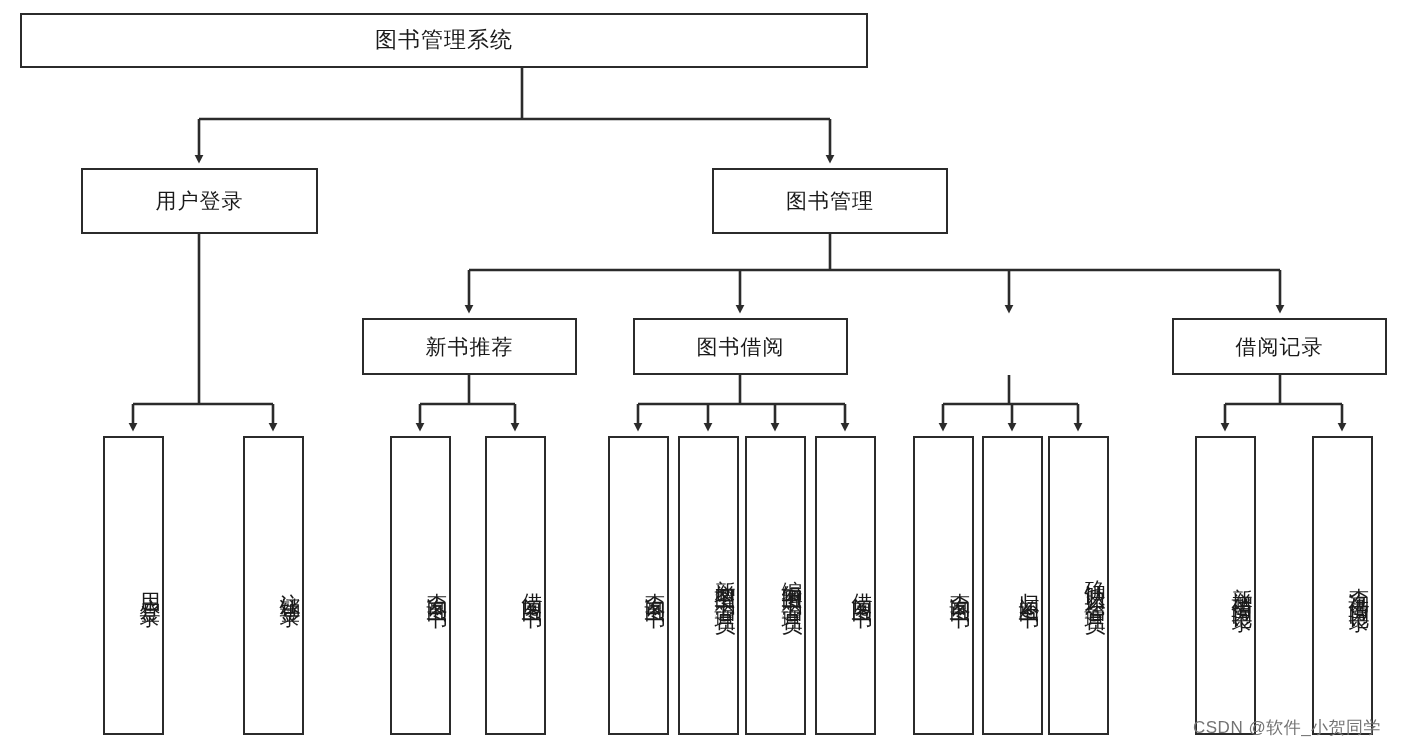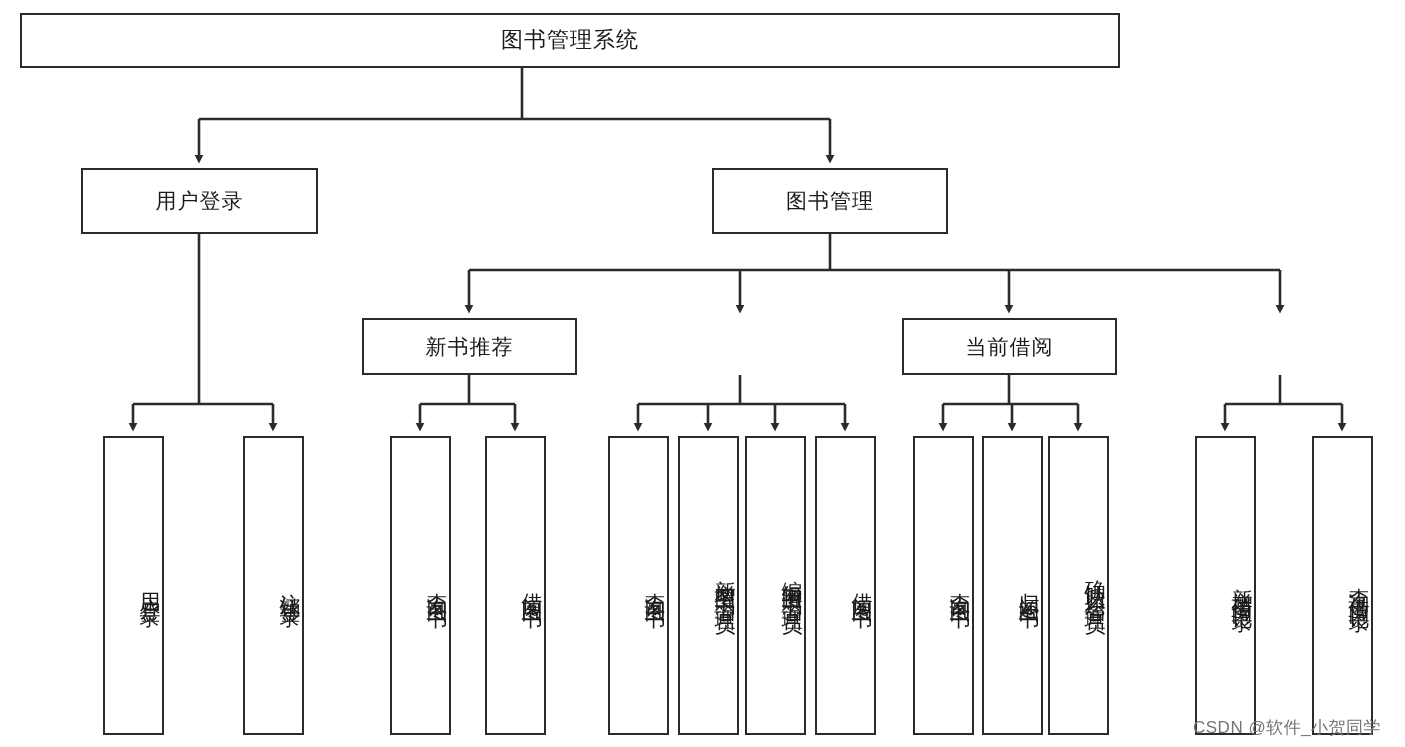--- a/index.html
+++ b/index.html
@@ -117,27 +117,28 @@
       <path d="M1012,404 L1012,424" marker-end="url(#arrow)"></path>
       <path d="M1078,404 L1078,424" marker-end="url(#arrow)"></path>
 
       <path d="M1280,375 L1280,404"></path>
       <path d="M1225,404 L1342,404"></path>
       <path d="M1225,404 L1225,424" marker-end="url(#arrow)"></path>
       <path d="M1342,404 L1342,424" marker-end="url(#arrow)"></path>
     </g>
   </svg>
 
-  <div class="node horiz root" style="left:20px; top:13px; width:1100px; height:55px;">图书管理系统</div>
+  <div class="node horiz root" style="left:20px; top:13px; width:848px; height:55px;">图书管理系统</div>
 
   <div class="node horiz" style="left:81px; top:168px; width:237px; height:66px;">用户登录</div>
   <div class="node horiz" style="left:362px; top:318px; width:215px; height:57px;">新书推荐</div>
 
   <div class="node horiz" style="left:712px; top:168px; width:236px; height:66px;">图书管理</div>
-  <div class="node horiz" style="left:902px; top:318px; width:215px; height:57px;">当前借阅</div>
+  <div class="node horiz" style="left:633px; top:318px; width:215px; height:57px;">图书借阅</div>
+  <div class="node horiz" style="left:1172px; top:318px; width:215px; height:57px;">借阅记录</div>
 
   <div class="node vert" style="left:103px; top:436px; width:61px; height:299px;">
     <span class="vlabel">用户登录</span>
   </div>
   <div class="node vert" style="left:243px; top:436px; width:61px; height:299px;">
     <span class="vlabel">注销登录</span>
   </div>
 
   <div class="node vert" style="left:390px; top:436px; width:61px; height:299px;">
     <span class="vlabel">查询图书</span>

